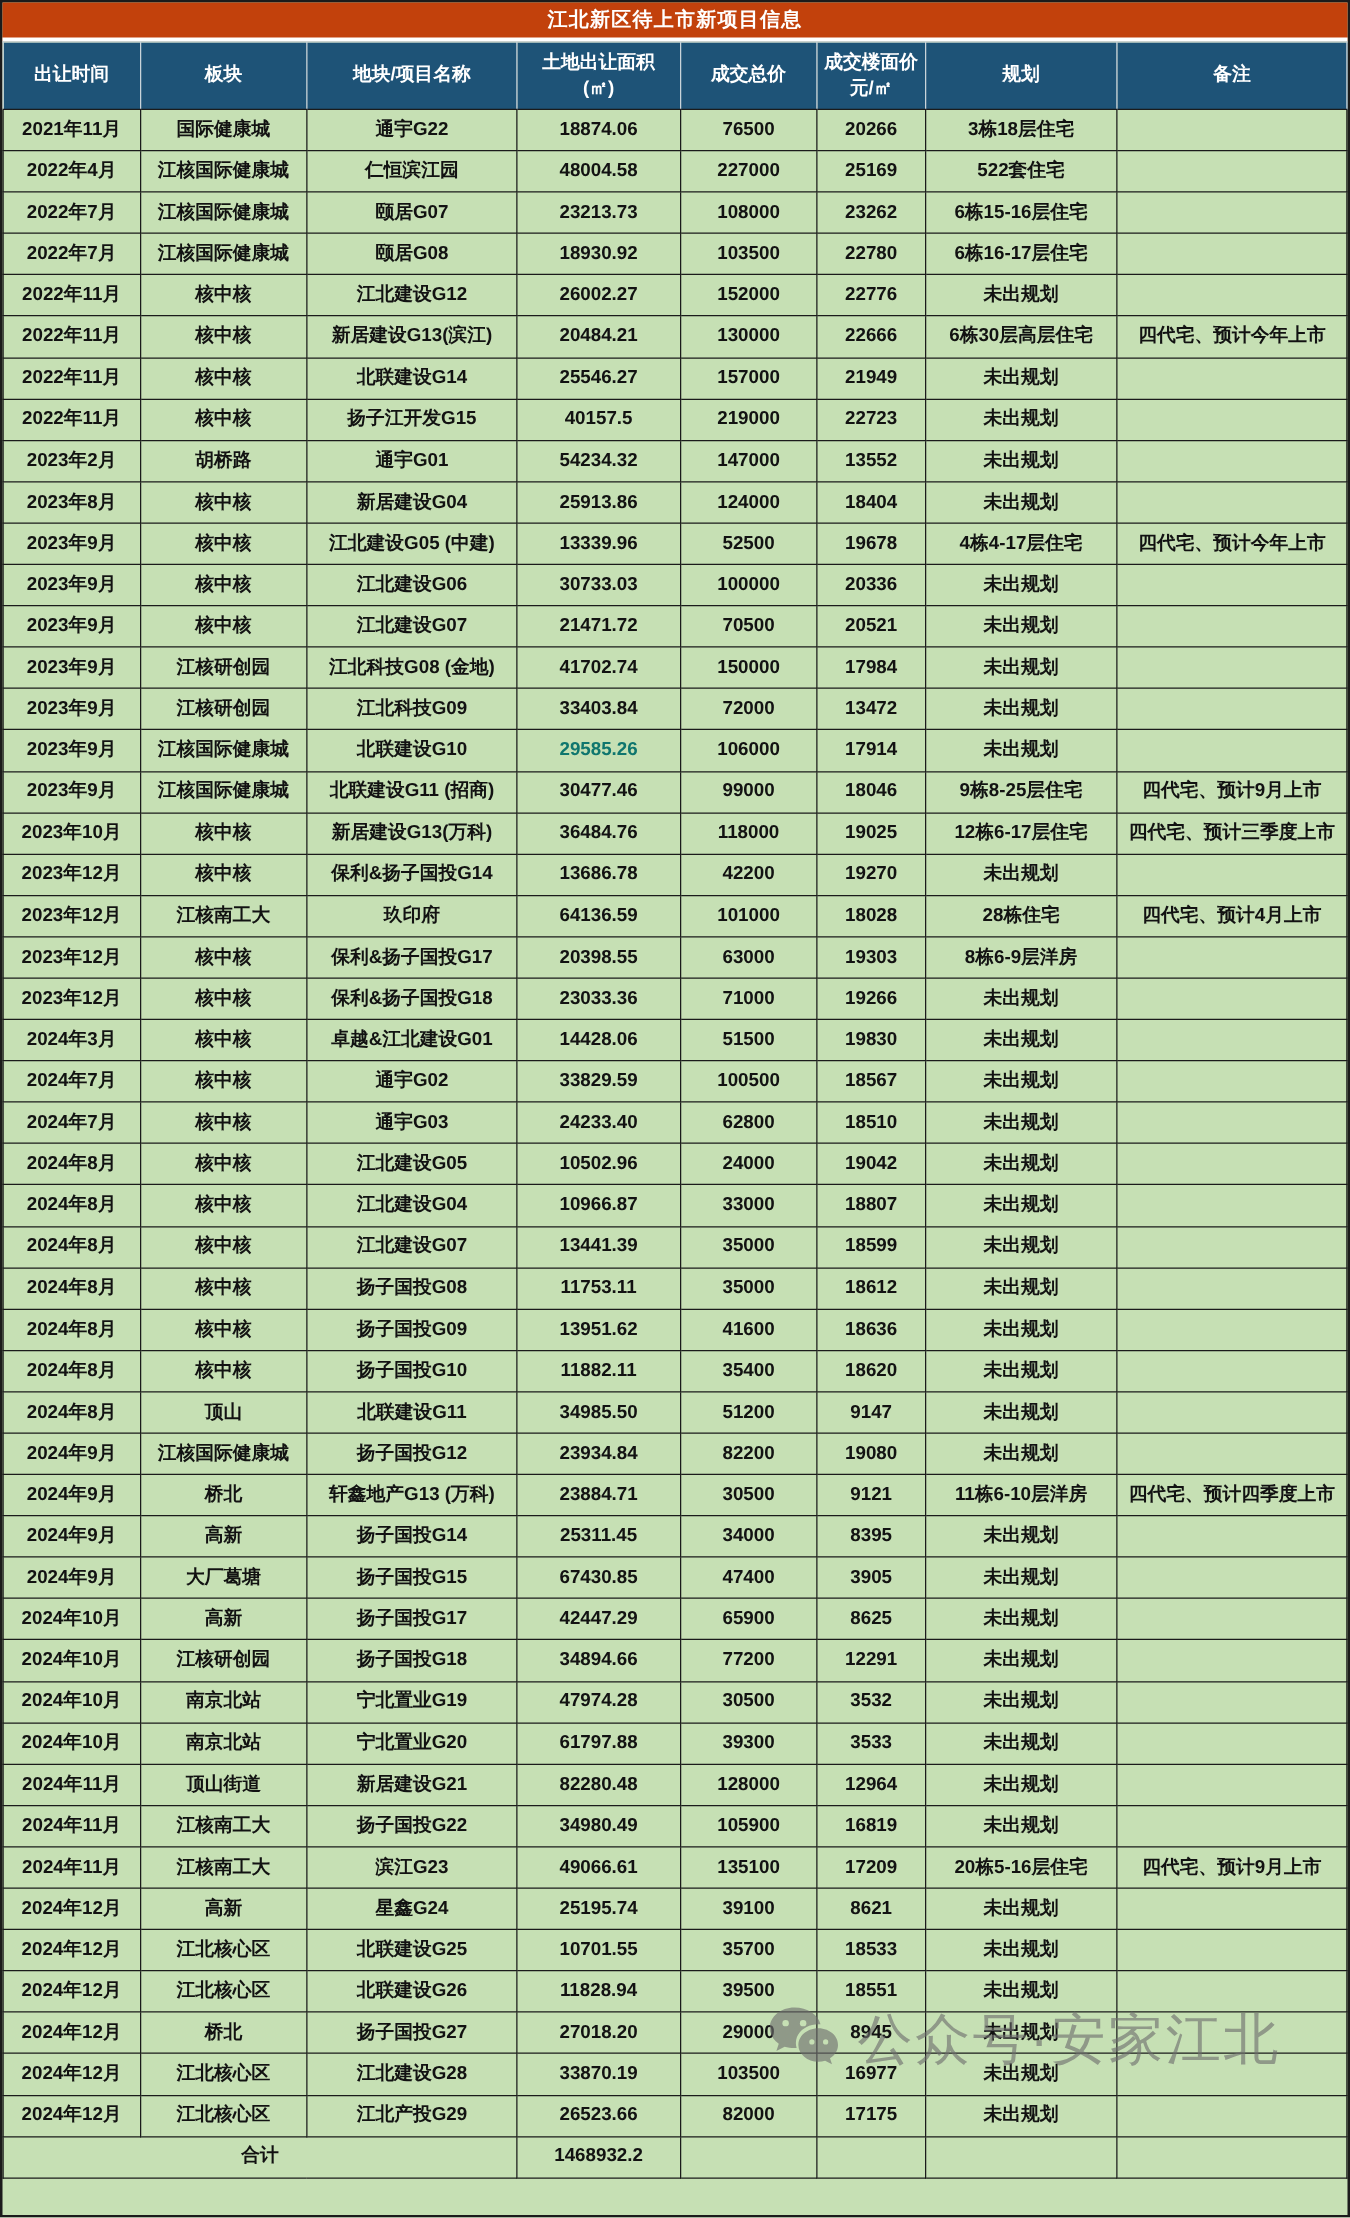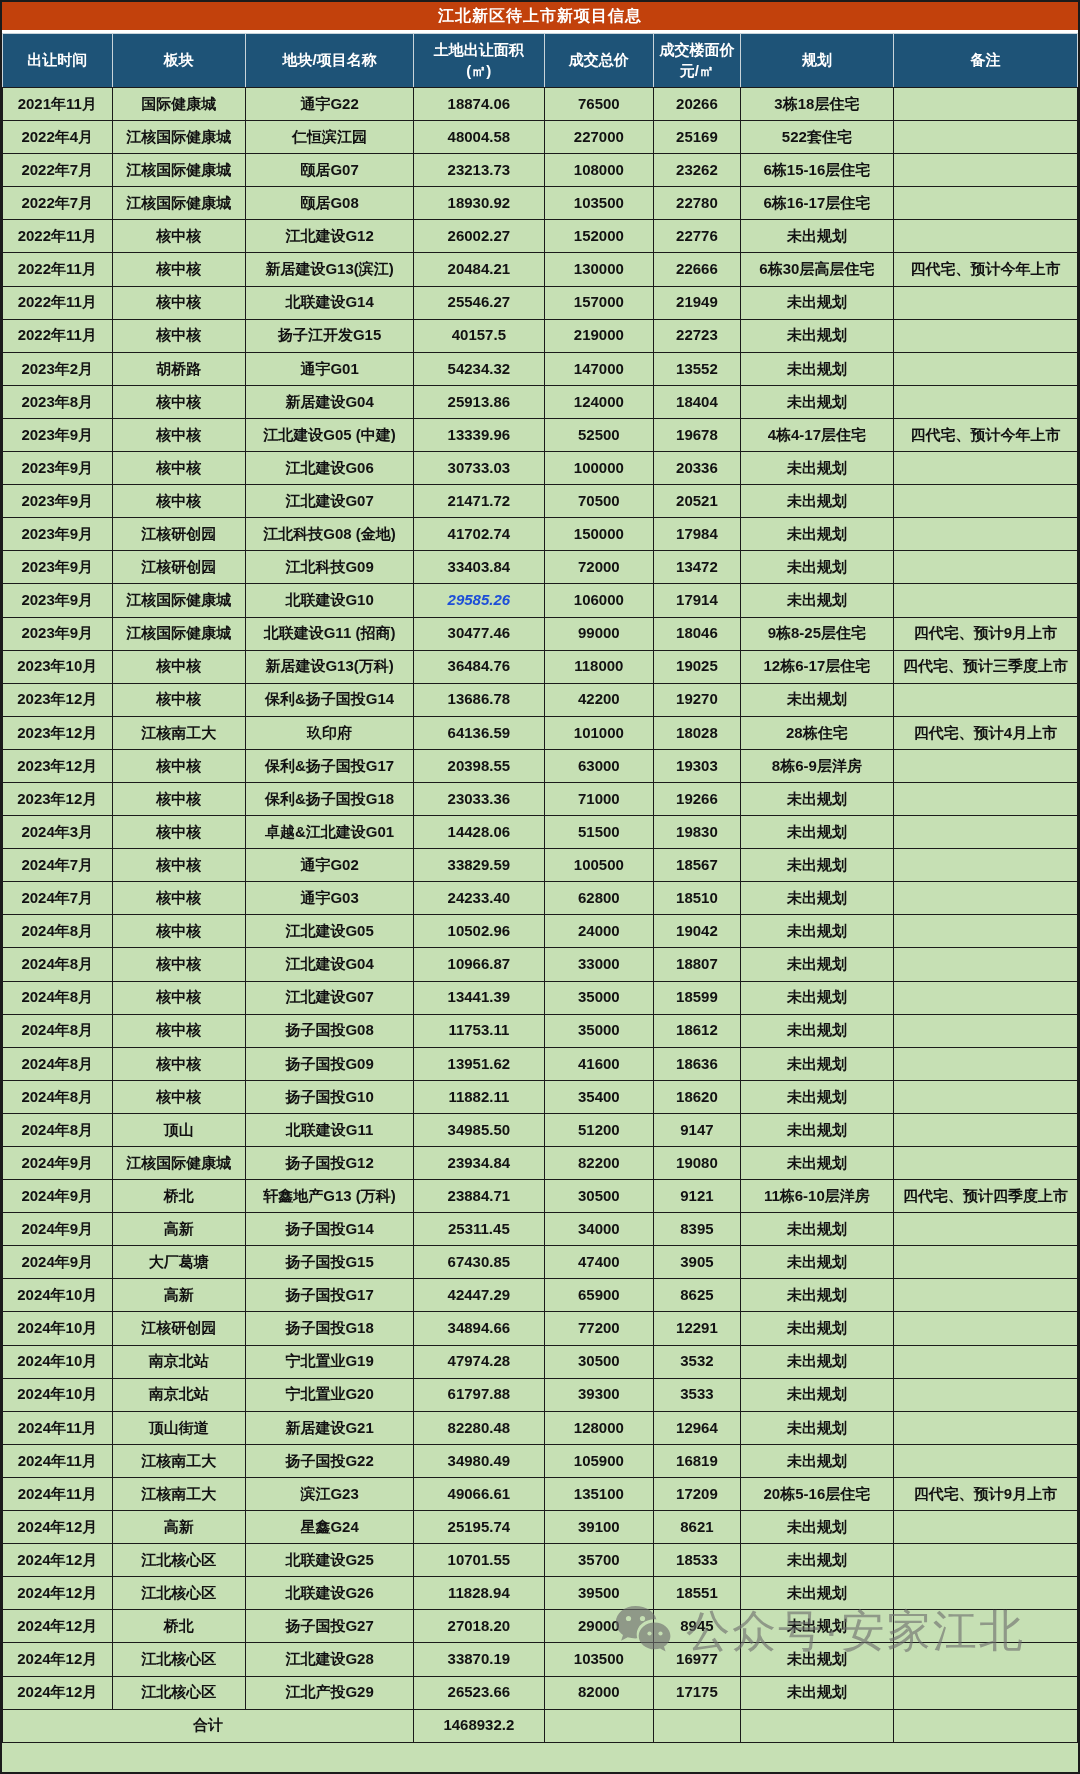--- a/index.html
+++ b/index.html
@@ -26,21 +26,21 @@
     height:54px;text-align:center;vertical-align:middle;
     border:1px solid #c9d4da;border-bottom:1px solid #1b1b1b;
     white-space:pre-line;line-height:1.35;padding:0 2px;box-sizing:border-box;
   }
   td{
     background:#C6E0B4;color:#121212;font-weight:700;font-size:15px;
     height:33.1px;text-align:center;vertical-align:middle;
     border:1px solid #1b1b1b;padding:0 2px;overflow:hidden;
     box-sizing:border-box;line-height:1.1;
   }
-  td.gray{color:#1d4ed8;font-weight:600;font-style:italic;}
+  td.gray{color:#0f766e;font-weight:600;}
   tr.footer-row td{font-weight:700;text-align:center;}
   .watermark{
     position:absolute;left:608px;top:1596px;
     display:flex;align-items:center;gap:10px;
     opacity:.62;pointer-events:none;z-index:5;
   }
   .watermark svg{width:66px;height:66px;}
   .watermark span{
     font-size:44px;color:#6e6e6e;font-weight:400;letter-spacing:2px;white-space:nowrap;
   }

